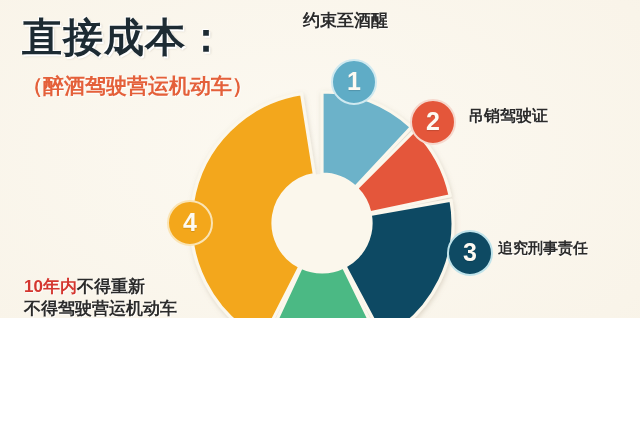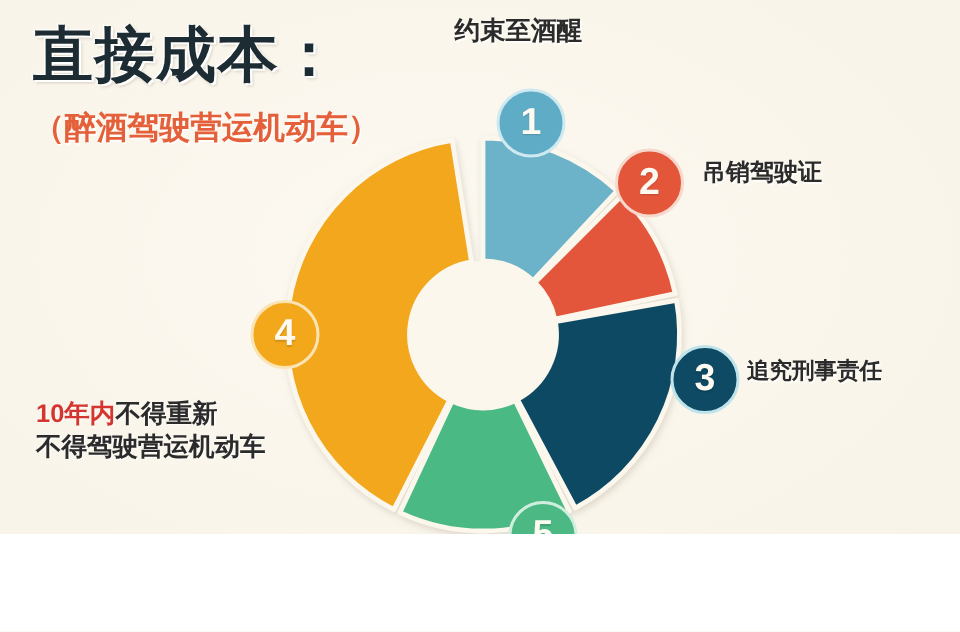--- a/index.html
+++ b/index.html
@@ -9,21 +9,21 @@
   body {
     width: 640px;
     height: 421px;
     overflow: hidden;
     font-family: "Liberation Sans", "DejaVu Sans", sans-serif;
   }
 
   #poster {
     position: relative;
     width: 640px;
-    height: 356px;
+    height: 318px;
     background: #faf5ec;
     background-image:
       radial-gradient(ellipse 680px 420px at 46% 48%, #fcf9f1 0%, #f9f4e9 60%, #f5efe2 100%);
     overflow: hidden;
     text-decoration: underline;
   }
 
   
   .title-block {
     position: absolute;
@@ -89,21 +89,21 @@
     position: absolute;
     font-weight: bold;
     color: #2b2b2b;
     line-height: 1.28;
     text-shadow: 1px 1px 0 rgba(255,255,255,0.75);
     white-space: nowrap;
   }
   #label-1 { left: 303px; top: 10px;  font-size: 17px; text-align: center; }
   #label-2 { left: 468px; top: 106px; font-size: 16px; }
   #label-3 { left: 498px; top: 238px; font-size: 15px; }
-  #label-4 { left: 24px;  top: 265px; font-size: 17px; text-align: left; }
+  #label-4 { left: 24px;  top: 276px; font-size: 17px; text-align: left; }
   #label-5 { left: 396px; top: 347px; font-size: 16px; text-align: left; }
 
   .label .em-red { color: #d4362f; }
   .label .line { display: block; }
 </style>
 </head>
 <body>
 
 <div id="poster" style="background-color: rgb(250, 245, 236);">
 

